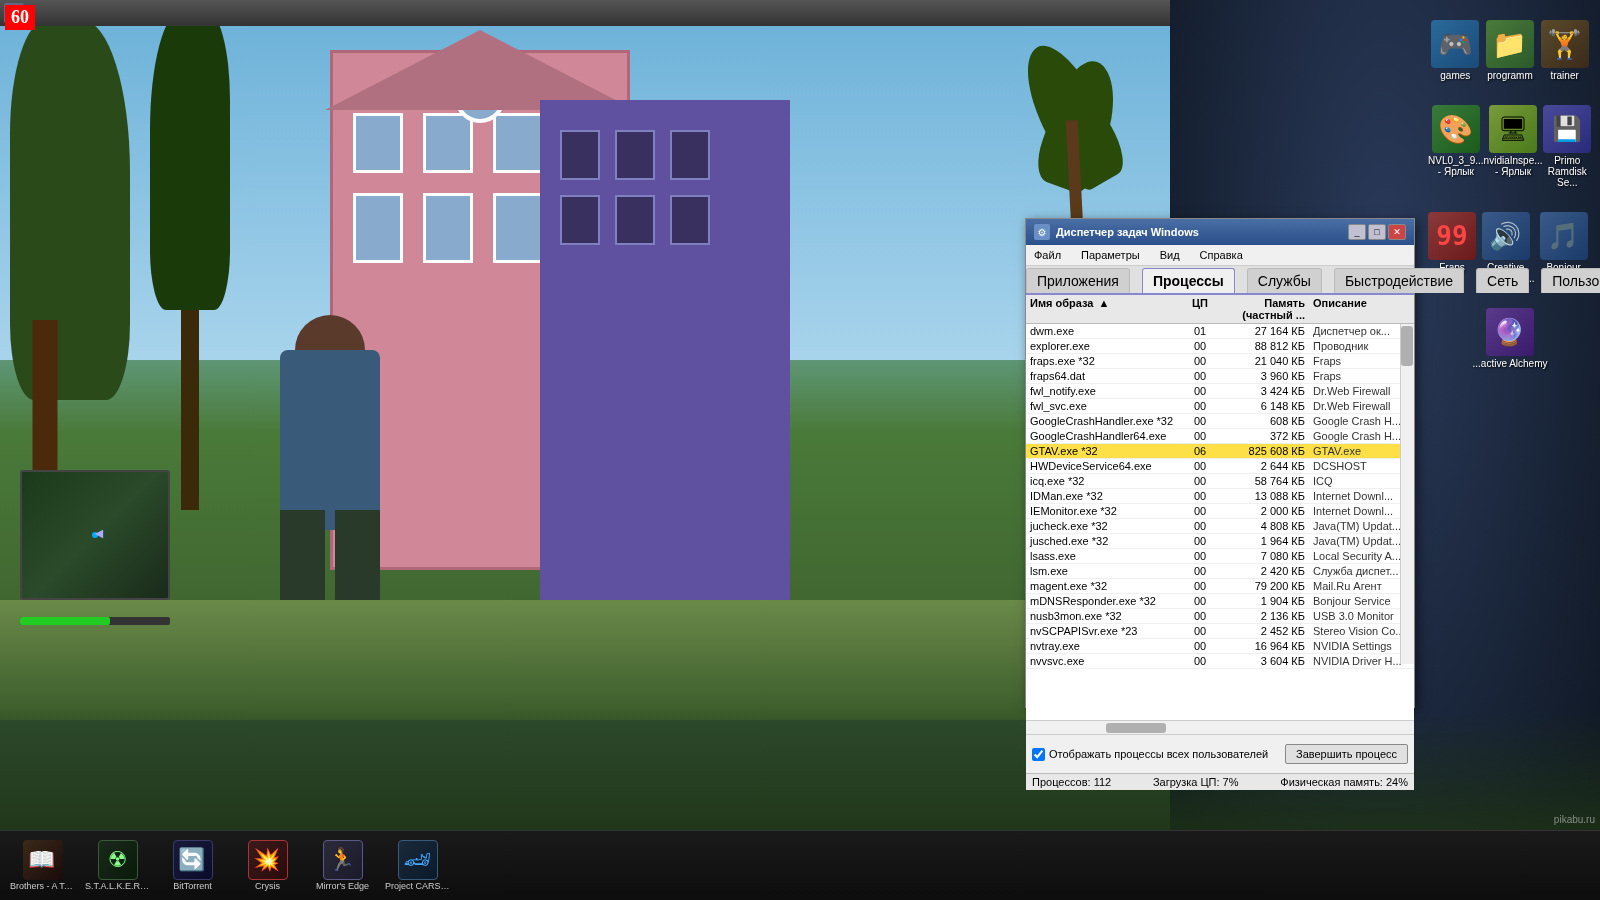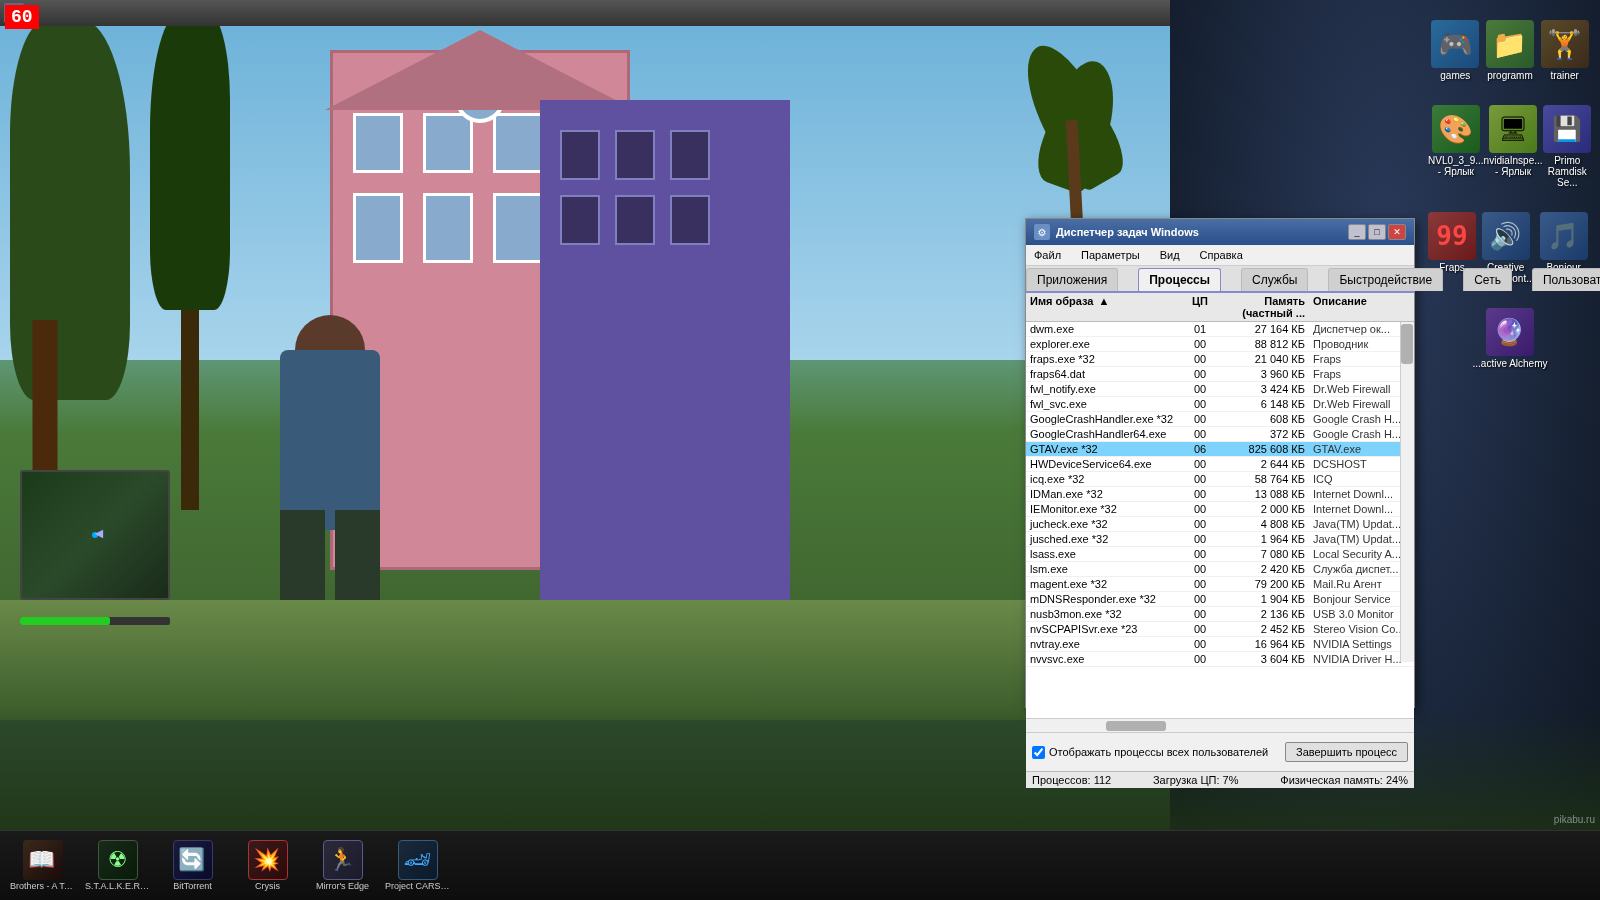--- a/index.html
+++ b/index.html
@@ -300,25 +300,25 @@
     .tm-tabs {
       display: flex;
       background: #e0e0e0;
       border-bottom: 2px solid #8888cc;
       padding-top: 2px;
     }
 
     .tm-tab {
       padding: 4px 10px;
       cursor: pointer;
-      font-size: 12px;
+      font-size: 14px;
       border: 1px solid #bbb;
       border-bottom: none;
       background: #d0d0d0;
-      margin-right: 20px;
+      margin-right: 12px;
       border-radius: 3px 3px 0 0;
       color: #000;
     }
     .tm-tab.active {
       background: #f0f0f0;
       font-weight: bold;
       border-color: #8888cc;
     }
 
     .tm-table-header {
@@ -339,21 +339,21 @@
       background: white;
     }
 
     .tm-row {
       display: flex;
       align-items: center;
       padding: 1px 0;
       border-bottom: 1px solid #f0f0f0;
       cursor: pointer;
     }
-    .tm-row.highlighted { background: #7dd3fc; }
+    .tm-row.highlighted { background: #fde047; }
 
     .tm-cell-name { width: 155px; padding-left: 4px; overflow: hidden; text-overflow: ellipsis; white-space: nowrap; }
     .tm-cell-cpu { width: 38px; text-align: center; }
     .tm-cell-mem { width: 90px; text-align: right; padding-right: 4px; }
     .tm-cell-desc { flex: 1; padding-left: 4px; overflow: hidden; text-overflow: ellipsis; white-space: nowrap; color: #333; }
 
     .tm-footer {
       background: #f0f0f0;
       border-top: 1px solid #ccc;
       padding: 9px 6px;
@@ -497,21 +497,21 @@
     
     .fraps-counter {
       position: absolute;
       top: 5px;
       left: 5px;
       background: #ff0000;
       color: white;
       font-size: 18px;
       font-weight: bold;
       padding: 2px 6px;
-      font-family: Liberation Mono, monospace;
+      font-family: Liberation Serif, serif;
       z-index: 20;
     }
   </style>
 </head>
 <body>
 
 <div id="desktop">
 
   <div id="desktop-right-bg"></div>
 

